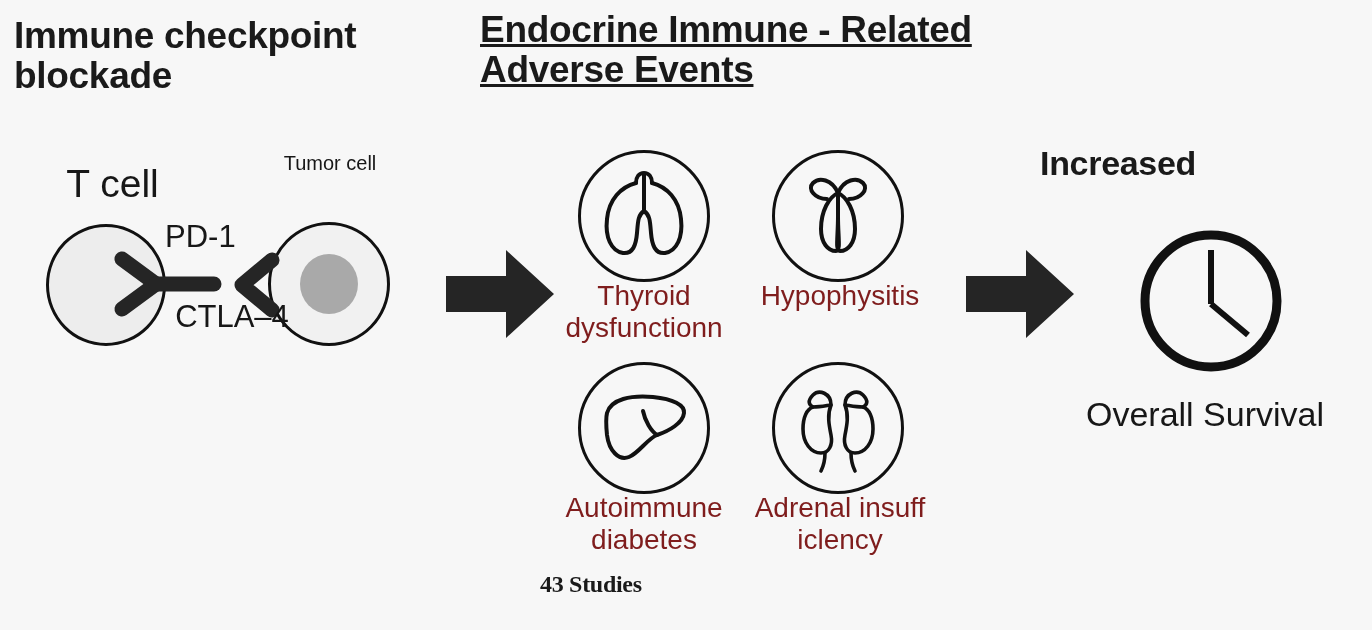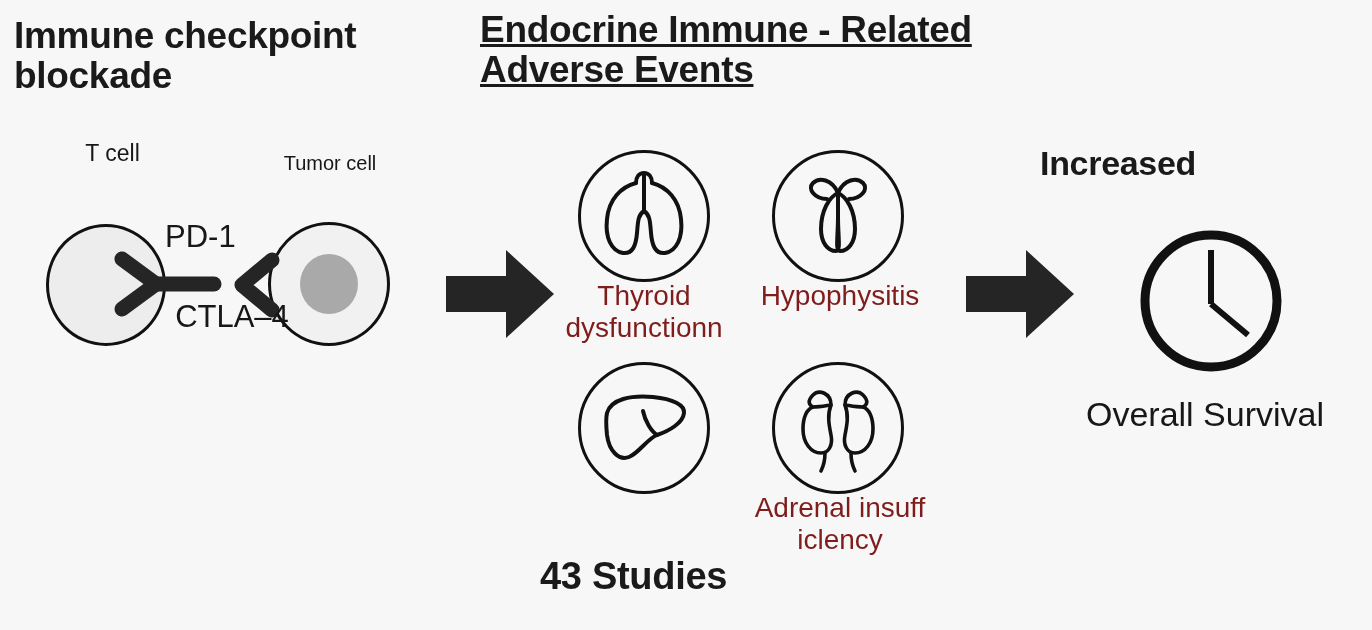--- a/index.html
+++ b/index.html
@@ -46,42 +46,43 @@
     font-size: 37px;
     text-decoration: underline;
   }
   
   #right-heading {
     left: 1040px; top: 145px; width: 340px;
     font-size: 34px;
   }
 
   #tcell-label {
-    left: 30px; top: 141px; width: 165px;
-    font-size: 23px;
+    left: 30px; top: 162px; width: 165px;
+    font-size: 39px;
   }
   #tumor-label {
     left: 230px; top: 152px; width: 200px;
     font-size: 20px;
   }
   #pd1-label {
     left: 165px; top: 220px;
     font-size: 31px; text-align: left; width: 130px;
   }
   #ctla4-label {
     left: 157px; top: 300px;
     font-size: 31px; text-align: center; width: 150px;
   }
   #left-caption {
     left: 10px; top: 370px; width: 470px;
     font-size: 28px; text-align: left; line-height: 1.25;
   }
   #studies-label {
-    left: 540px; top: 556px; width: 360px;
-    font-size: 38px;
+    left: 540px; top: 572px; width: 360px;
+    font-size: 24px;
+    font-family: Liberation Serif, serif;
   }
   #survival-label {
     left: 1030px; top: 395px; width: 350px;
     font-size: 34px;
   }
 
   
   .cell-outline {
     border: 3px solid #111111;
     border-radius: 50%;
@@ -218,20 +219,21 @@
       <g stroke="#111111" stroke-width="4" fill="none" stroke-linecap="round" stroke-linejoin="round">
         <path d="M26 48 C30 34 50 30 72 32 C92 34 104 40 103 48
                  C102 58 88 66 76 70
                  C66 74 58 88 48 92
                  C38 96 28 86 26 70
                  C25 60 25 52 26 48 Z"></path>
         <path d="M62 46 C64 56 70 66 76 70"></path>
       </g>
     </svg>
   </div>
+  <div class="abs icon-caption" id="cap-diabetes">Autoimmune diabetes</div>
 
   <div class="abs icon-circle" id="icon-adrenal">
     <svg width="126" height="126" viewBox="0 0 126 126" class="icon-wrap">
       <g stroke="#111111" stroke-width="3.6" fill="none" stroke-linecap="round" stroke-linejoin="round">
 
         <path d="M56 40 C56 28 44 24 38 30 C32 36 34 40 38 42
                  C32 44 28 52 28 64 C28 78 36 88 46 88
                  C54 88 58 80 56 70 C54 60 52 50 56 40 Z"></path>
         <path d="M38 42 C46 42 54 40 56 40"></path>
 

